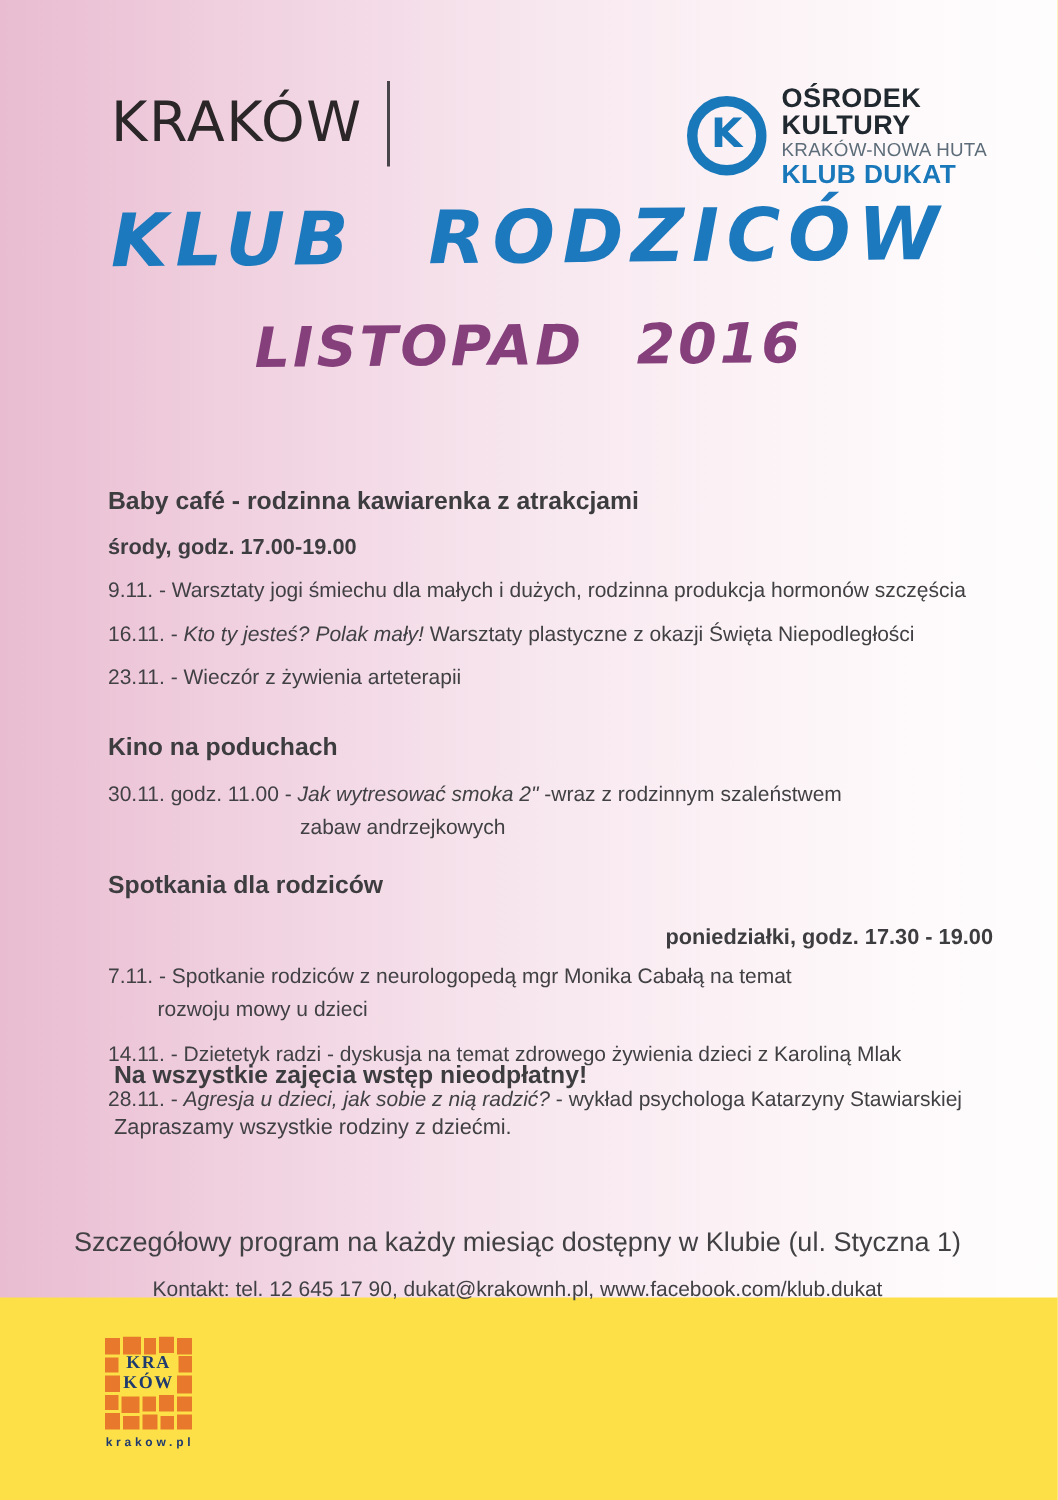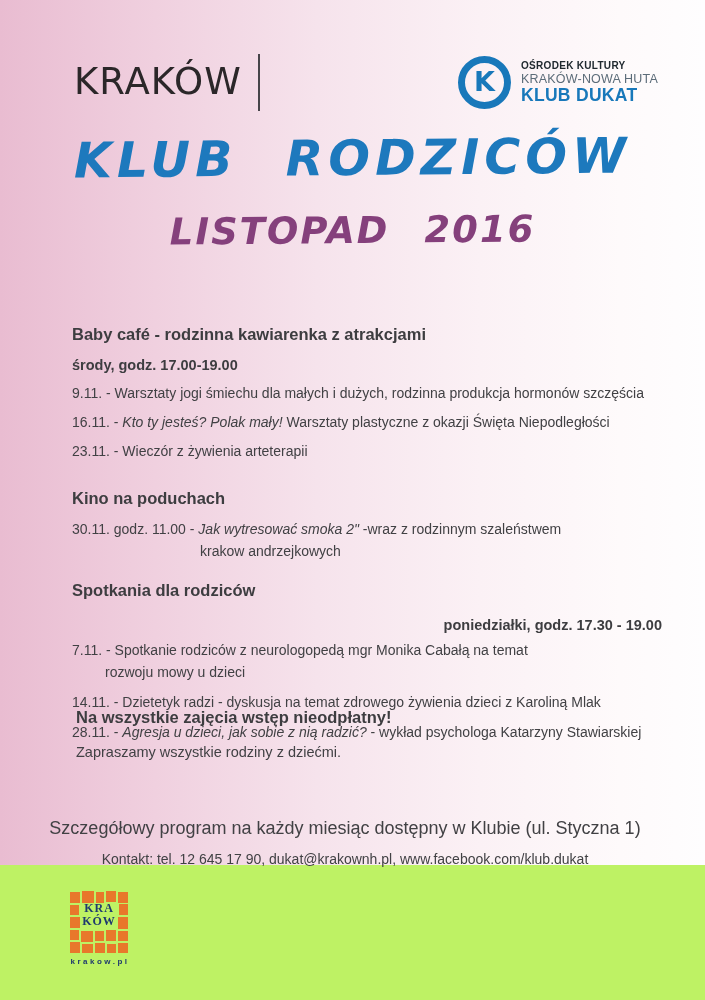--- a/index.html
+++ b/index.html
@@ -7,21 +7,21 @@
   body {
     font-family: "Liberation Sans", sans-serif;
     width: 705px; height: 1000px;
     background: #ffffff;
     position: relative;
     overflow: hidden;
   }
   .poster {
     position: absolute; inset: 0;
     width: 705px; height: 1000px;
-    background: #bef264;
+    background: #fde047;
   }
   .pink-bg {
     position: absolute; left: 0; top: 0;
     width: 705px; height: 865px;
     background: linear-gradient(to right,
       #e9bcd1 0%, #f0d0df 22%, #f6e3ec 45%, #fbf1f5 68%, #fefafb 88%, #fefdfe 100%);
   }
 
   
   .city-wordmark {
@@ -44,21 +44,21 @@
     display: flex; align-items: center; justify-content: center;
     flex: 0 0 auto;
   }
   .dukat-k {
     font-family: "DejaVu Sans", sans-serif;
     font-weight: bold; font-size: 27px; color: #1878ba;
     line-height: 1; transform: translateY(-1px);
   }
   .dukat-text { margin-left: 10px; line-height: 1; }
   .dukat-org {
-    font-size: 10px; font-weight: bold; color: #20292f;
+    font-size: 18px; font-weight: bold; color: #20292f;
     letter-spacing: 0.3px;
   }
   .dukat-branch {
     font-size: 12.5px; font-weight: normal; color: #5c6c79;
     margin-top: 2px; letter-spacing: 0.2px;
   }
   .dukat-club {
     font-size: 17.5px; font-weight: bold; color: #1878ba;
     margin-top: 1px; letter-spacing: 0.3px;
   }
@@ -177,21 +177,21 @@
       <div class="section-subheading">środy, godz. 17.00-19.00</div>
       <div class="item"><span>9.11. - </span><span>Warsztaty jogi śmiechu dla małych i dużych, rodzinna produkcja hormonów szczęścia</span></div>
       <div class="item"><span>16.11. - </span><span class="it">Kto ty jesteś? Polak mały!</span><span> Warsztaty plastyczne z okazji Święta Niepodległości</span></div>
       <div class="item"><span>23.11. - </span><span>Wieczór z żywienia arteterapii</span></div>
     </div>
 
     <div class="section section-2">
       <div class="section-heading">Kino na poduchach</div>
       <div class="item">
         <span>30.11. godz. 11.00 - </span><span class="it">Jak wytresować smoka 2"</span><span> -wraz z rodzinnym szaleństwem</span>
-        <div class="line2-wide">krakow andrzejkowych</div>
+        <div class="line2-wide">zabaw andrzejkowych</div>
       </div>
     </div>
 
     <div class="section section-3">
       <div class="section-heading">Spotkania dla rodziców</div>
       <div class="section-subheading">poniedziałki, godz. 17.30 - 19.00</div>
       <div class="item">
         <span>7.11. - </span><span>Spotkanie rodziców z neurologopedą mgr Monika Cabałą na temat</span>
         <div class="line2-narrow">rozwoju mowy u dzieci</div>
       </div>

